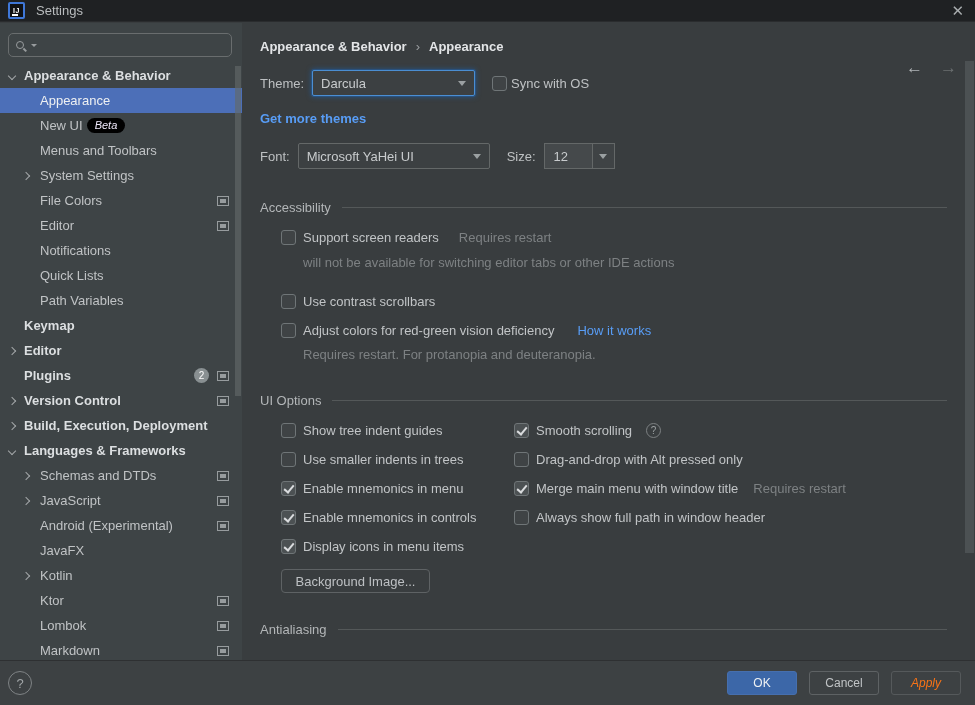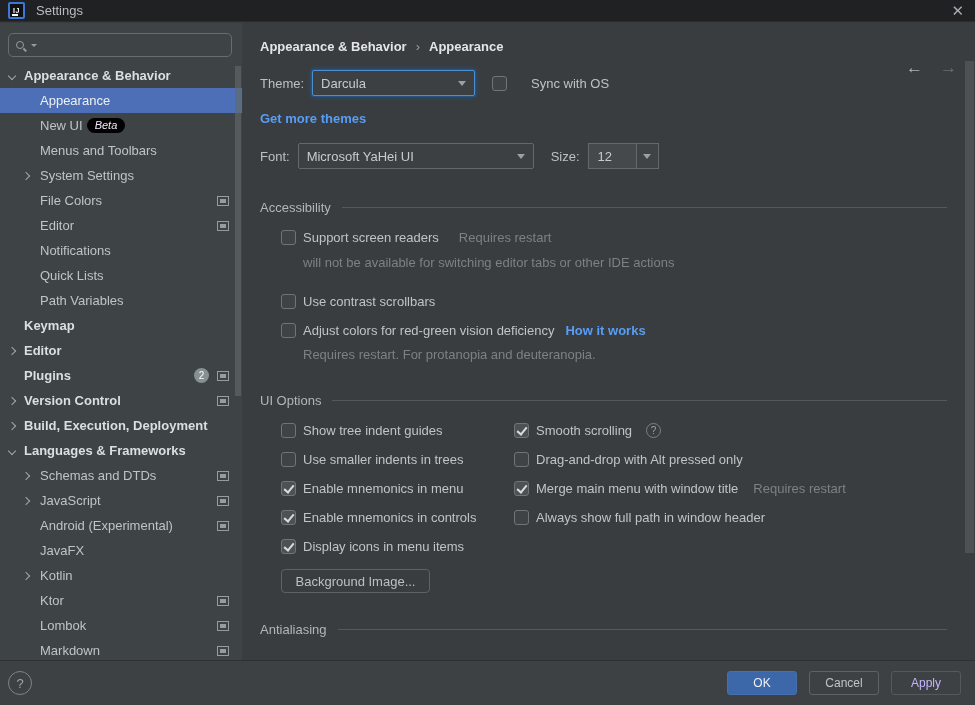--- a/index.html
+++ b/index.html
@@ -59,27 +59,27 @@
   .arrow-fwd { color:#6b6f71; }
 
   .frow { display:flex; align-items:center; }
   .theme-row { margin-top:16px; }
   .flabel { color:#bdc0c2; margin-right:8px; }
   .dropdown { height:26px; background:#3c4042; border-radius:2px; display:flex; align-items:center;
               padding:0 8px; color:#c8cbcd; border:1px solid #646868; }
   .dropdown.focused { border:1px solid #4b8ed2; box-shadow:0 0 0 1px #29527f, 0 0 5px 1px #29527f; }
   .dd-arrow { margin-left:auto; width:0; height:0; border:4.5px solid transparent; border-top:5.5px solid #9ba0a2; margin-top:5px; }
   .theme-dd { width:163px; }
-  .font-dd { width:236px; }
+  .font-dd { width:192px; }
   .cbx { width:15px; height:15px; border:1px solid #6f7577; border-radius:3px; background:#3f4345;
          position:relative; flex-shrink:0; }
   .cbx.checked { background:#4c5153; }
   .cbx.checked::after { content:""; position:absolute; left:4px; top:1px; width:4px; height:8px;
          border-right:2px solid #dadcde; border-bottom:2px solid #dadcde; transform:rotate(40deg); }
-  .sync-wrap { margin-left:17px; gap:24px; }
+  .sync-wrap { margin-left:17px; gap:4px; }
   .link { color:#589df6; display:inline-block; margin-top:15px; cursor:default;font-weight:bold; }
   .font-row { margin-top:17px; }
   .size-label { margin-left:17px; }
   .size-combo { display:flex; height:26px; }
   .size-field { width:48px; background:#45494b; border:1px solid #646868; border-right:none;
                 display:flex; align-items:center; padding-left:9px; color:#c8cbcd; }
   .size-btn { width:23px; background:#3f4345; border:1px solid #646868; display:flex; align-items:center; justify-content:center; }
 
   .section { display:flex; align-items:center; color:#b3b6b8; }
   .section .line { flex:1; height:1px; background:#545859; margin-left:11px; margin-right:28px; }
@@ -87,21 +87,21 @@
   .sec-ui { margin-top:31px; }
   .sec-aa { margin-top:29px; }
 
   .cbrow { display:flex; align-items:flex-start; margin-left:21px; gap:7px; }
   .cbrow .cblabel { color:#c1c4c6; }
   .note { color:#7d8183; margin-left:13px; }
   .helptext { color:#7d8183; margin:8px 0 0 43px; line-height:20px; }
   .row-ssr { margin-top:15px; }
   .row-contrast { margin-top:21px; }
   .row-redgreen { margin-top:14px; }
-  .inline-link { color:#589df6; margin-left:4px;font-weight:bold; }
+  .inline-link { color:#589df6; margin-left:16px; }
   .subnote { color:#7d8183; margin:9px 0 0 43px; }
 
   .cols { display:flex; margin-top:15px; }
   .col-left { width:254px; }
   .col-right { flex:1; }
   .cols .cbrow { margin-bottom:13px; height:16px; }
   .col-right .cbrow { margin-left:0; }
   .qmark { width:15px; height:15px; border:1px solid #7d8183; border-radius:50%; color:#9ba0a2;
            font-size:10px; display:flex; align-items:center; justify-content:center; margin-left:7px; }
   .bg-btn { margin:1px 0 0 21px; height:24px; width:149px; background:transparent; border:1px solid #5e6264;
@@ -111,21 +111,21 @@
   
   .footer { position:absolute; bottom:0; left:0; right:0; height:45px; background:#3d4143;
             border-top:1px solid #2e3032; display:flex; align-items:center; }
   .help-btn { width:24px; height:24px; border-radius:50%; border:1px solid #7f8385; color:#a2a6a8;
               margin-left:8px; display:flex; align-items:center; justify-content:center; font-size:13px; }
   .btns { margin-left:auto; display:flex; gap:12px; margin-right:14px; }
   .btn { height:24px; border-radius:3px; font-size:12px; display:flex; align-items:center; justify-content:center;
          padding:0 15px; min-width:70px; font-family:"Liberation Sans",sans-serif; }
   .btn-ok { background:#3c67a8; border:1px solid #466fae; color:#eef1f3; }
   .btn-cancel { background:transparent; border:1px solid #5e6264; color:#c1c4c6; }
-  .btn-apply { background:transparent; border:1px solid #55595b; color:#c4b5fd; }
+  .btn-apply { background:transparent; border:1px solid #55595b; color:#f97316;font-style:italic; }
 </style>
 </head>
 <body>
 
 <div class="dialog">
 
   <div class="titlebar">
     <div class="logo">IJ</div>
     <span class="win-title">Settings</span>
     <span class="close-x">✕</span>

